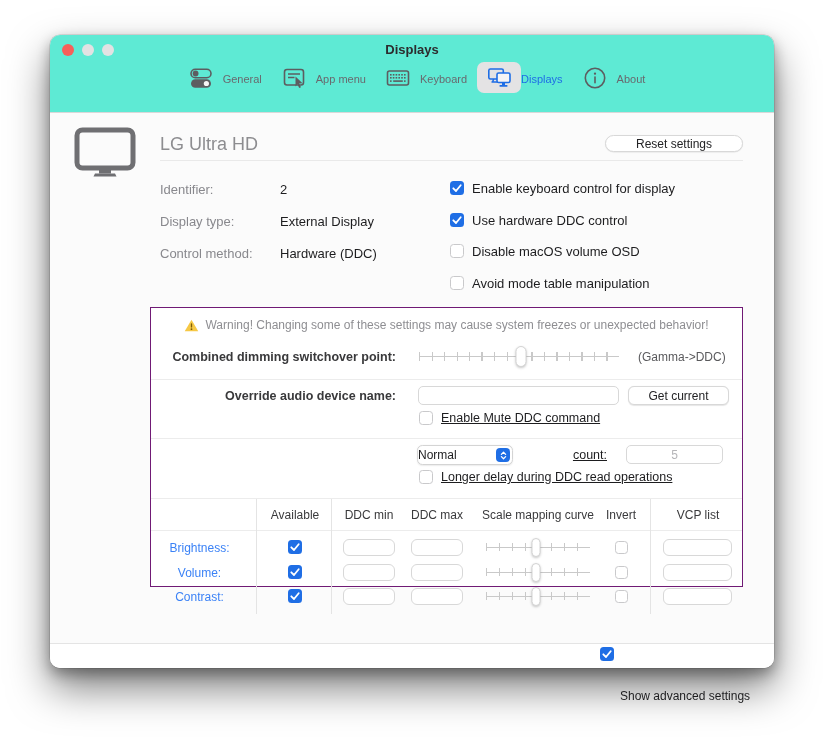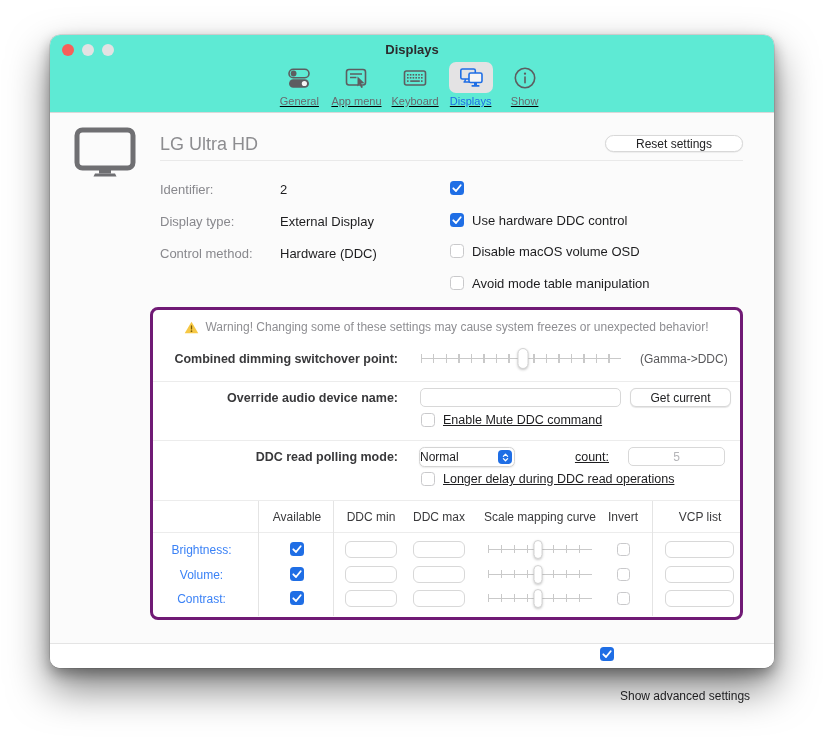--- a/index.html
+++ b/index.html
@@ -17,21 +17,21 @@
   .chrome{position:absolute;left:0;top:0;right:0;height:78px;background:#5eead4;
     border-bottom:1px solid #d9d8d9;border-radius:10px 10px 0 0;box-sizing:border-box;}
   .tl{position:absolute;top:9px;width:12px;height:12px;border-radius:50%;}
   .tl.red{left:12px;background:var(--traffic-red);}
   .tl.g1{left:32px;background:#e3e2e3;}
   .tl.g2{left:52px;background:#e3e2e3;}
   .win-title{position:absolute;left:0;right:0;top:7px;text-align:center;
     font-size:13px;font-weight:700;color:#2c2c2e;}
   .toolbar{position:absolute;left:0;right:0;top:27px;display:flex;justify-content:center;
     align-items:flex-start;gap:10px;}
-  .tb-item{display:flex;flex-direction:column;align-items:center;cursor:default;text-decoration:underline;}
+  .tb-item{display:flex;flex-direction:row;align-items:center;cursor:default;}
   .tb-iconwrap{width:44px;height:31px;border-radius:7px;display:flex;align-items:center;
     justify-content:center;color:#5d5d60;}
   .tb-item.selected .tb-iconwrap{background:#e4e3e4;color:var(--accent);}
   .tb-label{font-size:11px;color:#69696e;margin-top:2px;}
   .tb-item.selected .tb-label{color:var(--accent);}
   
   .display-icon{position:absolute;left:24px;top:92px;color:#6f6f72;}
   .display-name{position:absolute;left:110px;top:99px;font-size:18px;color:#8d8d90;}
   .btn{background:#fff;border:1px solid #d8d8d8;box-shadow:0 .5px 1px rgba(0,0,0,.10);
     color:#232325;font-size:12px;display:flex;align-items:center;justify-content:center;
@@ -42,22 +42,22 @@
   .info-label{position:absolute;left:110px;font-size:13px;color:#88888d;}
   .info-value{position:absolute;left:230px;font-size:13px;color:#1d1d1f;}
   .cb{position:absolute;width:14px;height:14px;border-radius:3.5px;background:#fff;
     border:1px solid #c9c9cb;box-sizing:border-box;}
   .cb svg{display:none;position:absolute;left:0;top:0;width:100%;height:100%;}
   .cb.checked{background:var(--accent);border:none;}
   .cb.checked svg{display:block;}
   .cb.sm{width:13px;height:13px;border-radius:3.5px;}
   .opt-label{position:absolute;left:422px;font-size:13px;color:#1d1d1f;}
   
-  .adv-box{position:absolute;left:100px;top:272px;width:593px;height:313px;background:#ffffff;
-    border:3px solid #701a75;border-radius:8px;box-sizing:border-box;}
+  .adv-box{position:absolute;left:100px;top:272px;width:593px;height:280px;background:#ffffff;
+    border:1px solid #701a75;border-radius:0;box-sizing:border-box;}
   .warn-row{position:absolute;left:0;right:0;top:10px;display:flex;justify-content:center;
     align-items:center;gap:6px;font-size:12px;color:#8e8e92;}
   .adv-label{position:absolute;left:0;width:245px;text-align:right;font-size:12.5px;
     font-weight:700;color:#39393b;}
   .suffix{position:absolute;font-size:12px;color:#59595c;}
   .hsep{position:absolute;left:0;right:0;height:1px;background:#ececec;}
   .vline{position:absolute;width:1px;background:#e4e4e4;top:191px;height:115px;}
   
   .tickslider{position:absolute;height:15px;}
   .tickslider::before{content:"";position:absolute;left:0;right:0;top:7px;height:1px;background:#c9c9c9;}
@@ -162,21 +162,21 @@
         <span class="tb-label">Displays</span>
       </div>
       <div class="tb-item">
         <span class="tb-iconwrap">
           <svg width="26" height="26" viewBox="0 0 26 26" fill="none">
             <circle cx="13" cy="13" r="9.7" stroke="currentColor" stroke-width="1.6"></circle>
             <circle cx="13" cy="8.7" r="1.15" fill="currentColor"></circle>
             <rect x="12.2" y="11.3" width="1.6" height="7.2" rx="0.8" fill="currentColor"></rect>
           </svg>
         </span>
-        <span class="tb-label">Show</span>
+        <span class="tb-label">About</span>
       </div>
     </div>
   </div>
 
   <span class="display-icon">
     <svg width="62" height="50" viewBox="0 0 62 50" fill="none">
       <rect x="3" y="3" width="56" height="38" rx="5.5" stroke="currentColor" stroke-width="5"></rect>
       <rect x="25" y="41" width="12" height="5.5" fill="currentColor"></rect>
       <path d="M21 46.5 H41 L42.5 49.5 H19.5 Z" fill="currentColor"></path>
     </svg>
@@ -190,20 +190,21 @@
   <span class="info-label" style="top:179px">Display type:</span>
   <span class="info-value" style="top:179px">External Display</span>
   <span class="info-label" style="top:211px">Control method:</span>
   <span class="info-value" style="top:211px">Hardware (DDC)</span>
 
   <span class="cb checked" style="left:400px;top:146px">
     <svg viewBox="0 0 14 14">
         <path d="M3.3 7.3 L6 10 L10.7 4.3" stroke="#fff" stroke-width="1.8" fill="none" stroke-linecap="round" stroke-linejoin="round"></path>
       </svg>
   </span>
+  <span class="opt-label" style="top:146px">Enable keyboard control for display</span>
   <span class="cb checked" style="left:400px;top:178px">
     <svg viewBox="0 0 14 14">
         <path d="M3.3 7.3 L6 10 L10.7 4.3" stroke="#fff" stroke-width="1.8" fill="none" stroke-linecap="round" stroke-linejoin="round"></path>
       </svg>
   </span>
   <span class="opt-label" style="top:178px">Use hardware DDC control</span>
   <span class="cb" style="left:400px;top:209px">
     
   </span>
   <span class="opt-label" style="top:209px">Disable macOS volume OSD</span>
@@ -234,21 +235,20 @@
     <span class="adv-label" style="top:81px">Override audio device name:</span>
     <input class="tfield" style="left: 267px; top: 78px; width: 201px; height: 19px;" value="">
     <div class="btn get-btn">Get current</div>
     <span class="cb" style="left:268px;top:103px">
       
     </span>
     <span class="small-label" style="left:290px;top:103px">Enable Mute DDC command</span>
 
     <div class="hsep" style="top:130px"></div>
 
-    <span class="adv-label" style="top:140px">DDC read polling mode:</span>
     <div class="dropdown">
       <span class="dd-label">Normal</span>
       <span class="dd-step">
         <svg width="11" height="11" viewBox="0 0 14 14" fill="none">
           <path d="M4.3 5.6 L7 2.9 L9.7 5.6" stroke="#fff" stroke-width="1.6" stroke-linecap="round" stroke-linejoin="round"></path>
           <path d="M4.3 8.4 L7 11.1 L9.7 8.4" stroke="#fff" stroke-width="1.6" stroke-linecap="round" stroke-linejoin="round"></path>
         </svg>
       </span>
     </div>
     <span class="small-label" style="left:356px;top:140px;width:100px;text-align:right">count:</span>

